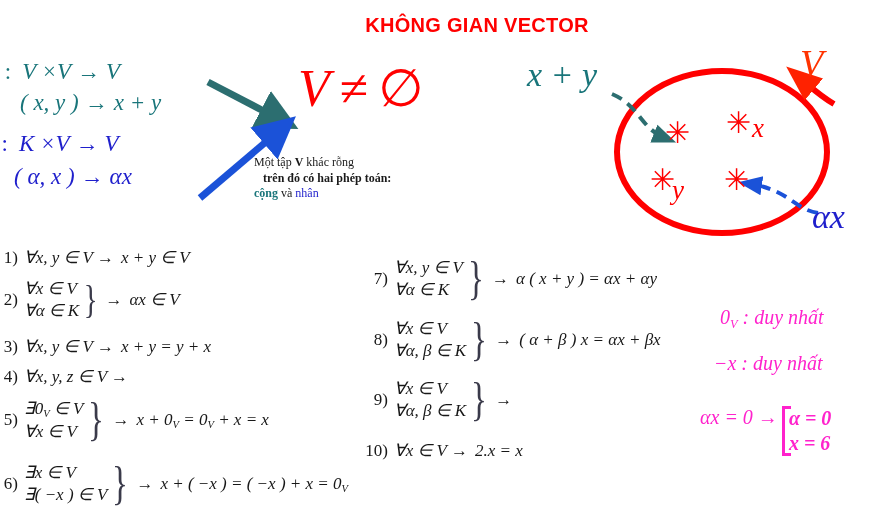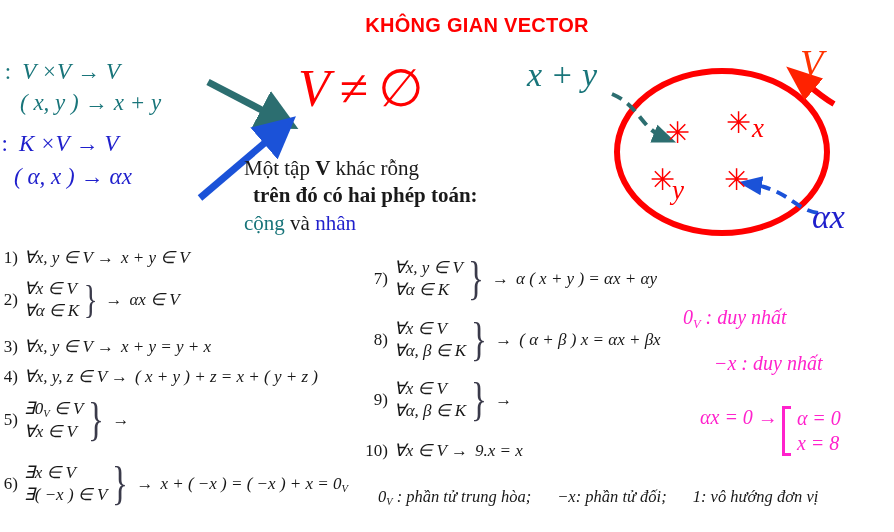--- a/index.html
+++ b/index.html
@@ -67,29 +67,29 @@
     color: #FF0000;
     font-family: "Liberation Serif", serif;
     white-space: nowrap;
   }
   #vnonempty .vv { font-style: italic; }
   #vnonempty .ne { font-style: normal; padding: 0 10px; }
   #vnonempty .es { font-style: normal; }
 
   
   #desc {
-    left: 244px; top: 155px;
-    font-size: 21px;
+    left: 254px; top: 155px;
+    font-size: 12px;
     line-height: 1.30;
     color: #1A1A1A;
     white-space: nowrap;
   }
   #desc .l2 { padding-left: 9px; font-weight: bold; }
   #desc b { font-weight: bold; }
-  #desc .w-cong { color: #19757A; font-weight: normal; text-align: right; }
+  #desc .w-cong { color: #19757A; font-weight: bold; text-align: right; }
   #desc .w-nhan { color: #1F1FCC; font-weight: normal; }
 
   
   #arrow-add, #arrow-mul { left: 0; top: 0; }
 
   
   .axlist {
     font-size: 17px;
     color: #181818;
     white-space: nowrap;
@@ -128,31 +128,32 @@
     display: inline-block;
     margin: 0 1px 0 2px;
     color: #3A3A4A;
   }
   .brace.tall { font-size: 46px; }
   .ax .then { padding: 0 7px 0 4px; font-style: normal; }
   .ax .rhs  { }
 
   
   .note { position: absolute; color: #FF22CC; white-space: nowrap; }
-  #note-0v { left: 683px; top: 306px; font-size: 20px; }
+  #note-0v { left: 720px; top: 306px; font-size: 20px; }
   #note-mx { left: 714px; top: 352px; font-size: 20px; }
   #note-ax { left: 700px; top: 406px; font-size: 20px; display:flex; }
   #note-ax .brk {
     display: inline-flex;
     flex-direction: column;
     line-height: 1.25;
-    padding-left: 12px;
+    padding-left: 4px;
     margin-left: 4px;
     border-left: 3px solid #FF22CC;
     position: relative;
+    font-weight: bold;
   }
   #note-ax .brk::before,
   #note-ax .brk::after {
     content: "";
     position: absolute;
     left: -3px;
     width: 9px;
     height: 3px;
     background: #FF22CC;
   }
@@ -290,33 +291,33 @@
       </span>
     </div>
 
     <div class="ax" style="left:-8px; top:366px;">
       <span class="num">4)</span>
       <span class="body">
         <span class="stack math">
             <span class="r1">∀x, y, z ∈ V</span>
           </span>
         <span class="then">→</span>
-        <span class="rhs math">( x + y ) + z = x + ( y + z )</span>
       </span>
     </div>
 
     <div class="ax" style="left:-8px; top:398px;">
       <span class="num">5)</span>
       <span class="body">
         <span class="stack math">
           <span class="r1">∃0<span class="sub">V</span> ∈ V</span>
           <span class="r2">∀x ∈ V</span>
         </span>
         <span class="brace tall">}</span>
         <span class="then">→</span>
+        <span class="rhs math">x + 0<span class="sub">V</span> = 0<span class="sub">V</span> + x = x</span>
       </span>
     </div>
 
     <div class="ax" style="left:-8px; top:462px;">
       <span class="num">6)</span>
       <span class="body">
         <span class="stack math">
           <span class="r1">∃x ∈ V</span>
           <span class="r2">∃( −x ) ∈ V</span>
         </span>
@@ -367,32 +368,29 @@
       </span>
     </div>
 
     <div class="ax" style="left:356px; top:440px;">
       <span class="num wide">10)</span>
       <span class="body">
         <span class="stack math">
             <span class="r1">∀x ∈ V</span>
           </span>
         <span class="then">→</span>
-        <span class="rhs math">9.x = x</span>
+        <span class="rhs math">2.x = x</span>
       </span>
     </div>
   </div>
 
   <div class="note math" id="note-0v">0<span class="sub">V</span> : duy nhất</div>
   <div class="note math" id="note-mx">−x : duy nhất</div>
   <div class="note math" id="note-ax">
     <span>αx = 0 →</span>
     <span class="brk">
       <span>α = 0</span>
-      <span>x = 8</span>
+      <span>x = 6</span>
     </span>
   </div>
 
-  <div class="abs math" id="legend">
-    <span>0<span class="sub">V</span> : phần tử trung hòa;</span><span class="gap"></span><span>−x: phần tử đối;</span><span class="gap"></span><span>1: vô hướng đơn vị</span>
-  </div>
 
 </div>
 
 </body></html>

